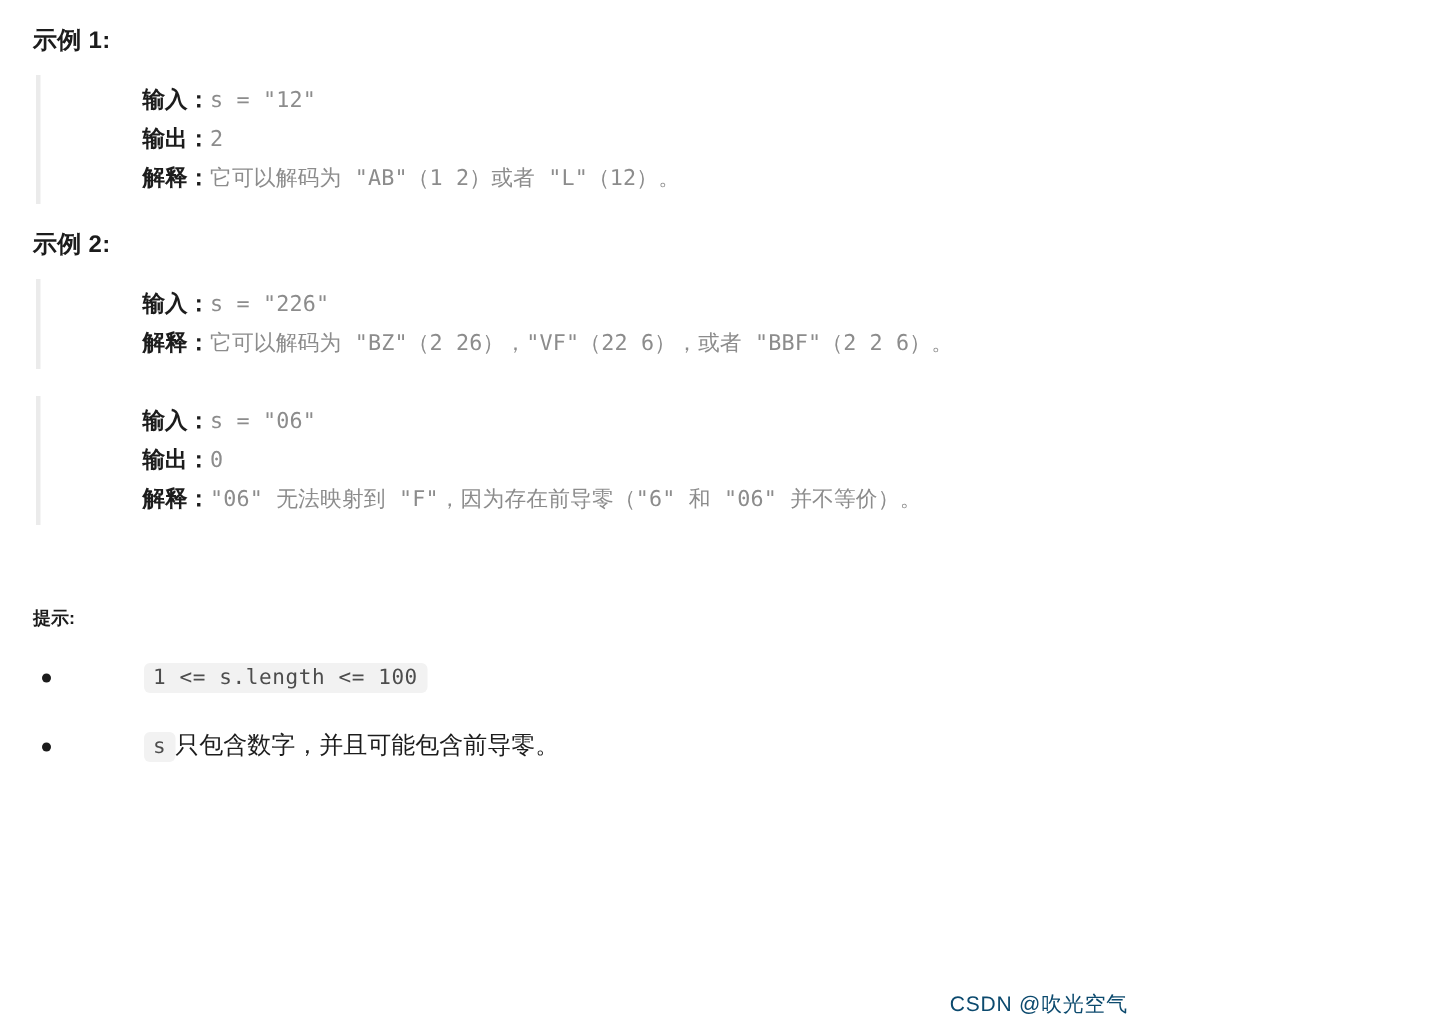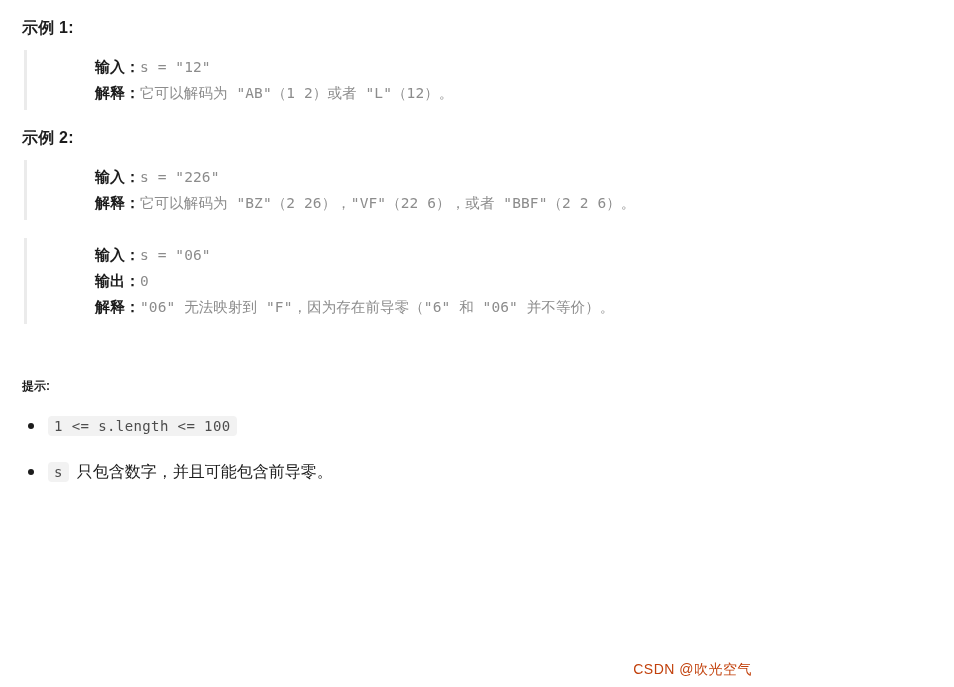--- a/index.html
+++ b/index.html
@@ -108,48 +108,52 @@
   }
 
   code.inline-code {
     background: #f2f2f2;
     border-radius: 4px;
     padding: 2px 6px;
     font-family: "DejaVu Sans Mono", "Liberation Mono", monospace;
     font-size: 14px;
     color: #4d4d4d;
     letter-spacing: 0.4px;
+    margin-left: 48px;
   }
 
   .hint-text {
-    margin-left: 8px;
+    margin-left: 0;
   }
 
   
   .watermark {
     position: absolute;
     right: 18px;
     bottom: 8px;
     font-size: 14px;
-    color: #c2410c;
+    color: #0c4a6e;
     font-family: "Liberation Sans", "DejaVu Sans", sans-serif;
     letter-spacing: 0.5px;
     user-select: none;
   }
 </style>
 </head>
 <body>
 
 <div class="page">
 
   <section class="example-block">
     <h3 class="example-heading">示例 1:</h3>
     <div class="example-quote">
       <div class="example-line">
         <span class="line-label">输入：</span><span class="line-value">s = "12"</span>
+      </div>
+      <div class="example-line">
+        <span class="line-label">输出：</span><span class="line-value">2</span>
       </div>
       <div class="example-line">
         <span class="line-label">解释：</span><span class="line-value">它可以解码为 "AB"（1 2）或者 "L"（12）。</span>
       </div>
     </div>
   </section>
 
   <section class="example-block">
     <h3 class="example-heading">示例 2:</h3>
     <div class="example-quote">

